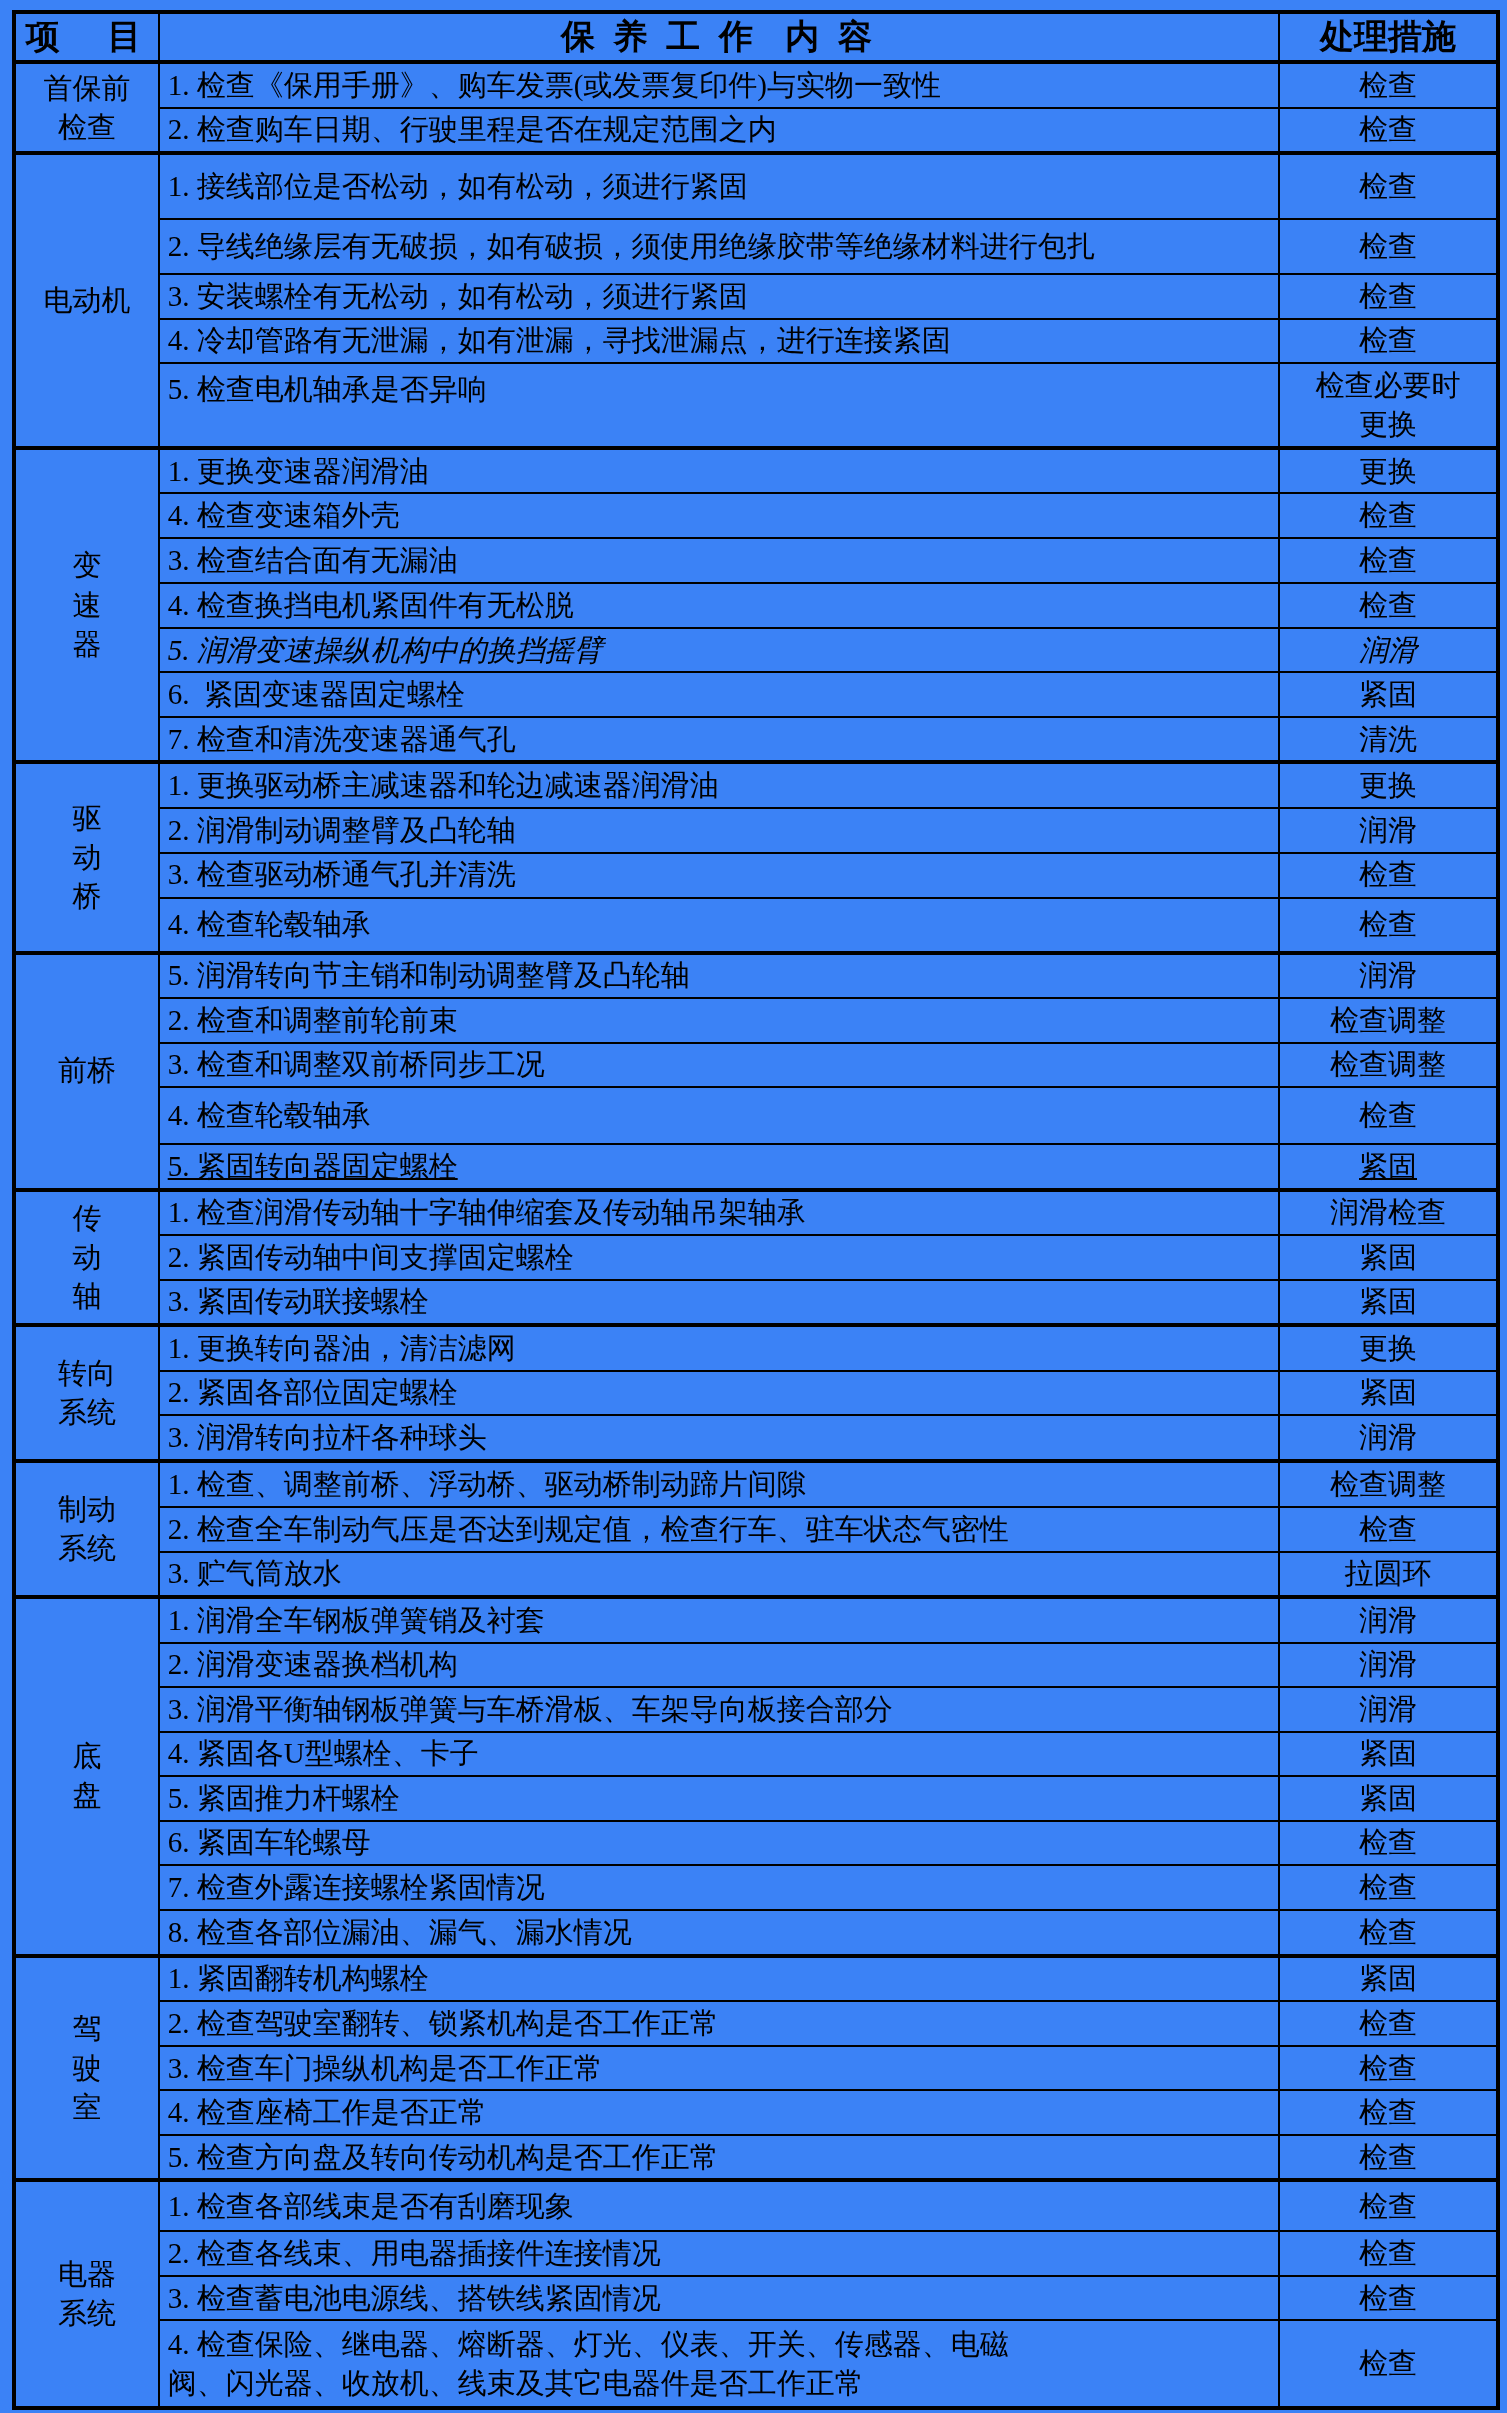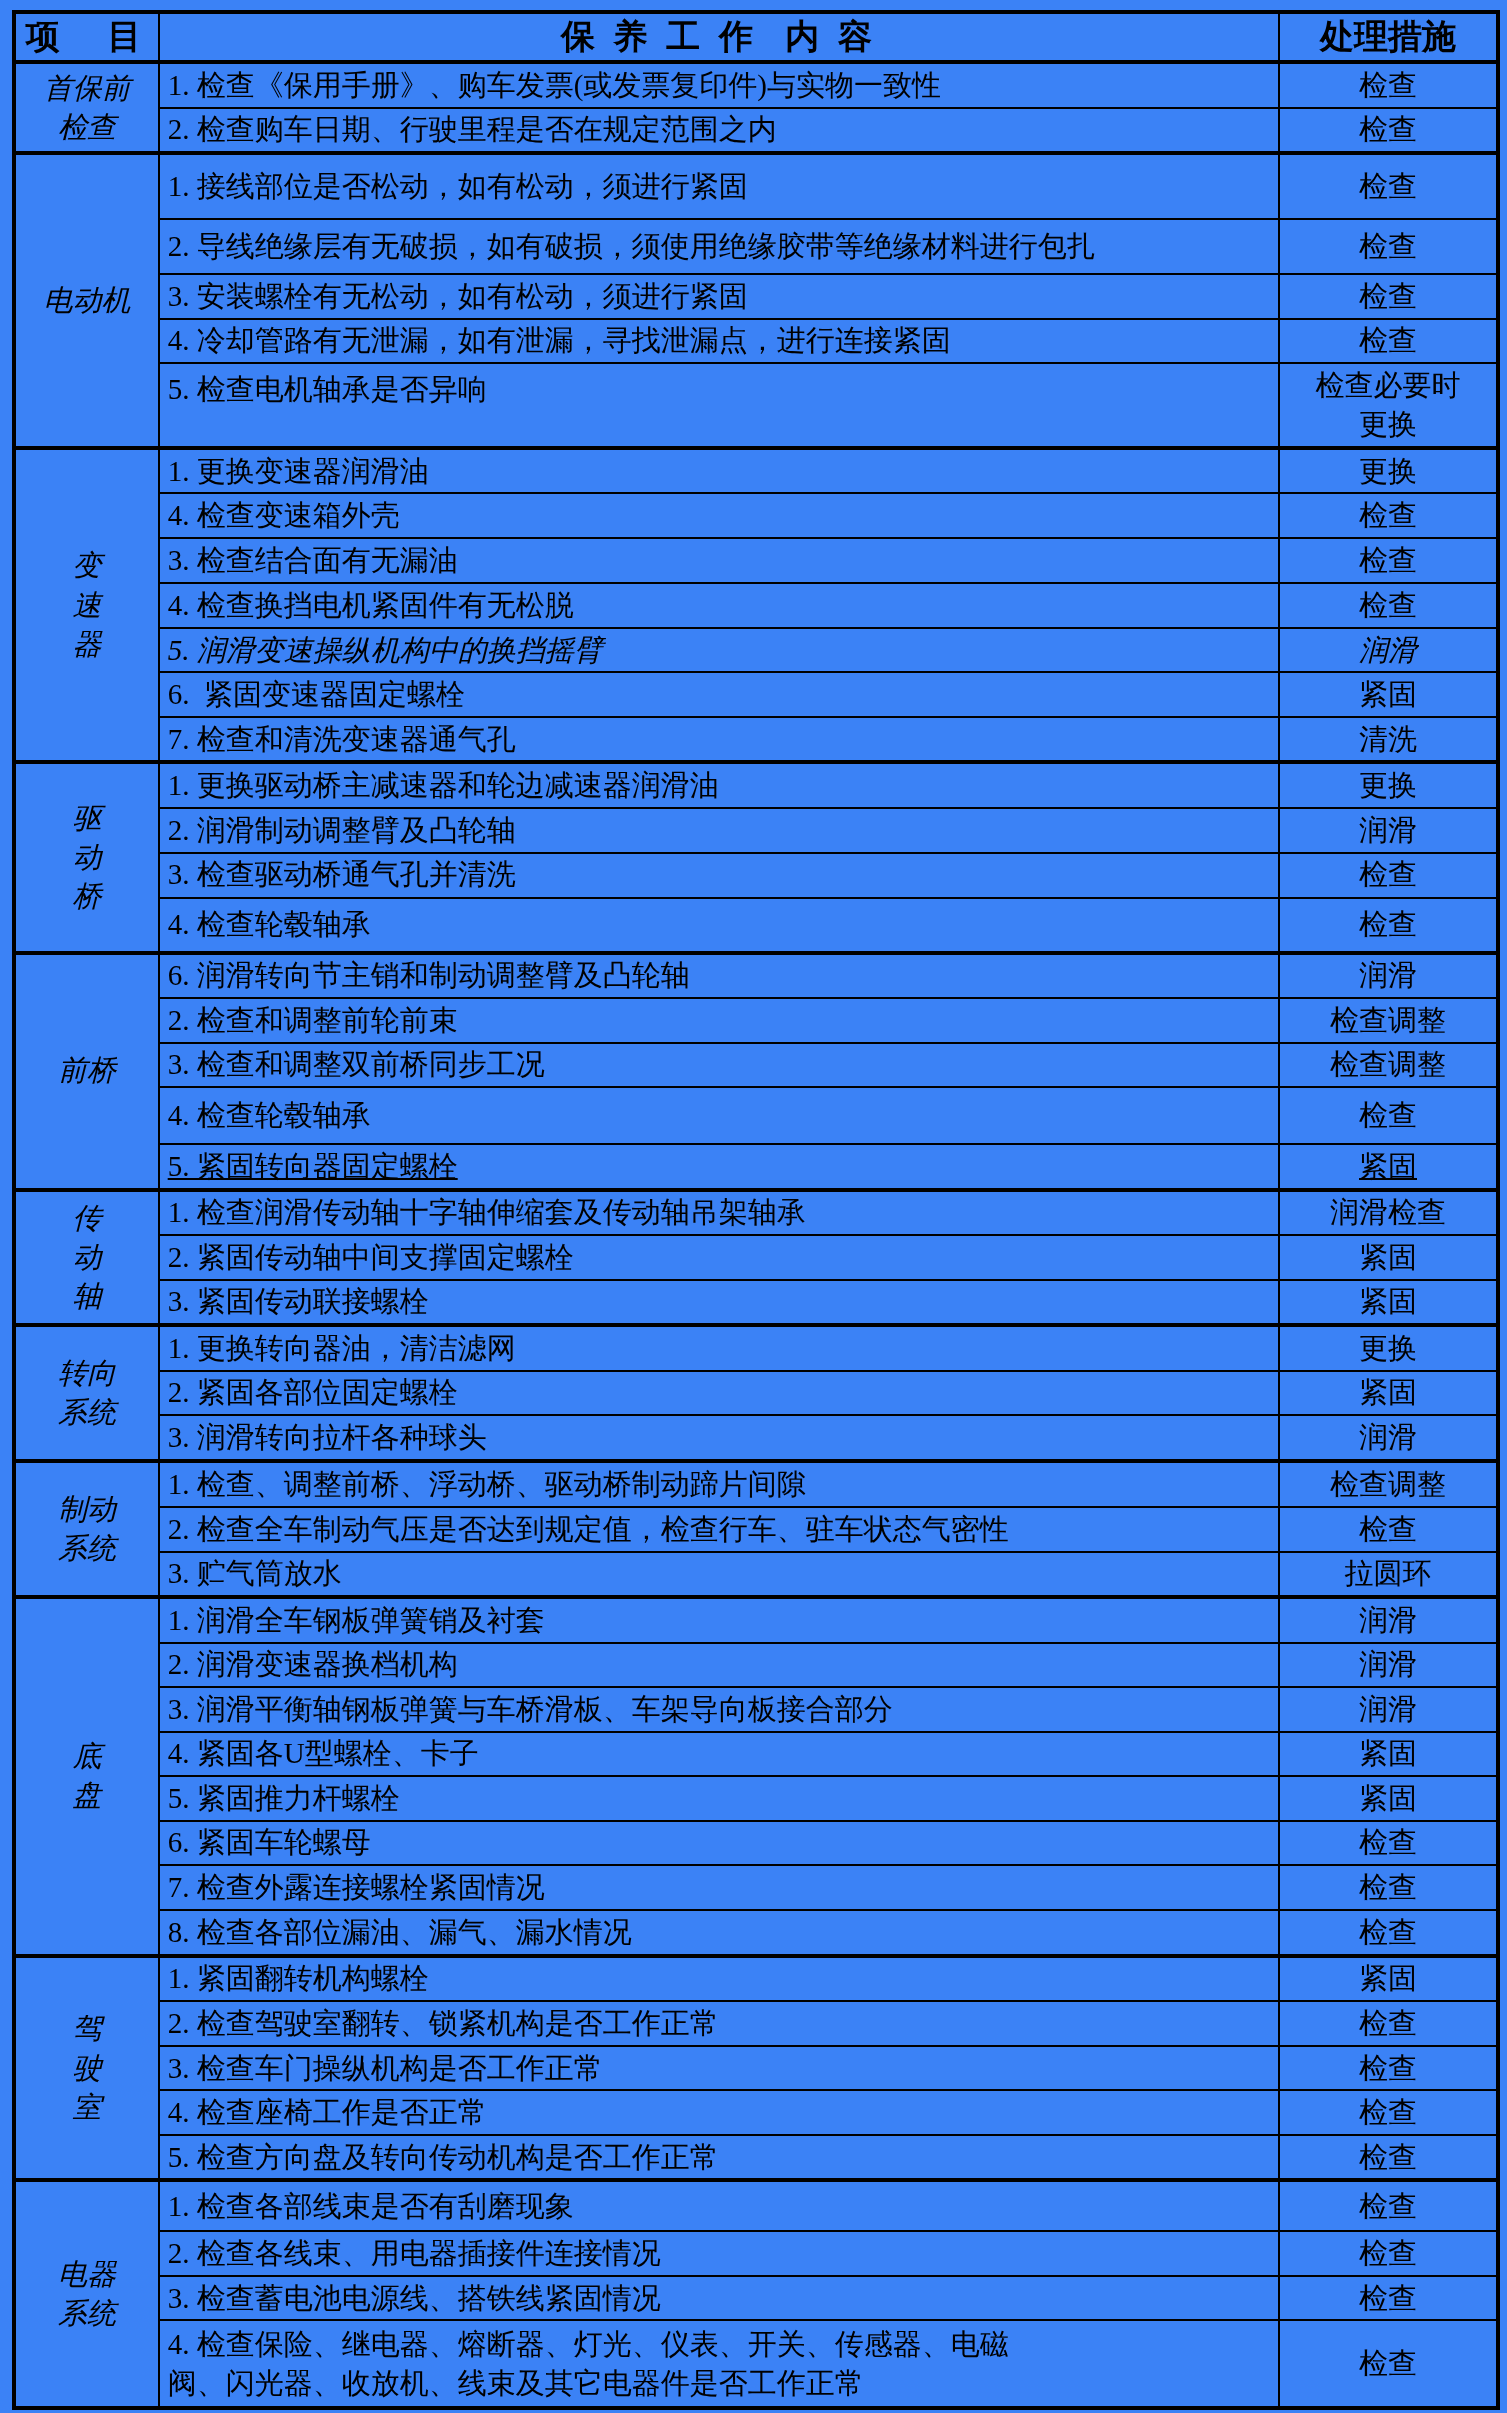--- a/index.html
+++ b/index.html
@@ -30,21 +30,20 @@
     padding:0;
   }
   th.h1{letter-spacing:6.8px;}
   th.h2{letter-spacing:5.1px;}
   tr.sec-first>td{border-top-width:4.3px;}
   td{font-size:29px;line-height:1.35;}
   td.cat{
     text-align:center;vertical-align:middle;
     white-space:pre-wrap;
     padding:1.7px 3.4px;
-    font-style:italic;
   }
   td.task{
     text-align:left;vertical-align:middle;
     white-space:pre-wrap;
     padding:1.7px 10.2px 1.7px 7.7px;
   }
   td.task.va-top{vertical-align:top;padding-top:6px;}
   td.act{
     text-align:center;vertical-align:middle;
     white-space:pre-wrap;
@@ -146,21 +145,21 @@
         <tr style="height: 45px;">
           <td class="task">3. 检查驱动桥通气孔并清洗</td>
           <td class="act">检查</td>
         </tr>
         <tr style="height: 55px;">
           <td class="task">4. 检查轮毂轴承</td>
           <td class="act">检查</td>
         </tr>
         <tr class="sec-first" style="height: 45px;">
           <td class="cat" rowspan="5">前桥</td>
-          <td class="task">6. 润滑转向节主销和制动调整臂及凸轮轴</td>
+          <td class="task">5. 润滑转向节主销和制动调整臂及凸轮轴</td>
           <td class="act">润滑</td>
         </tr>
         <tr style="height: 41px;">
           <td class="task">2. 检查和调整前轮前束</td>
           <td class="act">检查调整</td>
         </tr>
         <tr style="height: 44px;">
           <td class="task">3. 检查和调整双前桥同步工况</td>
           <td class="act">检查调整</td>
         </tr>

